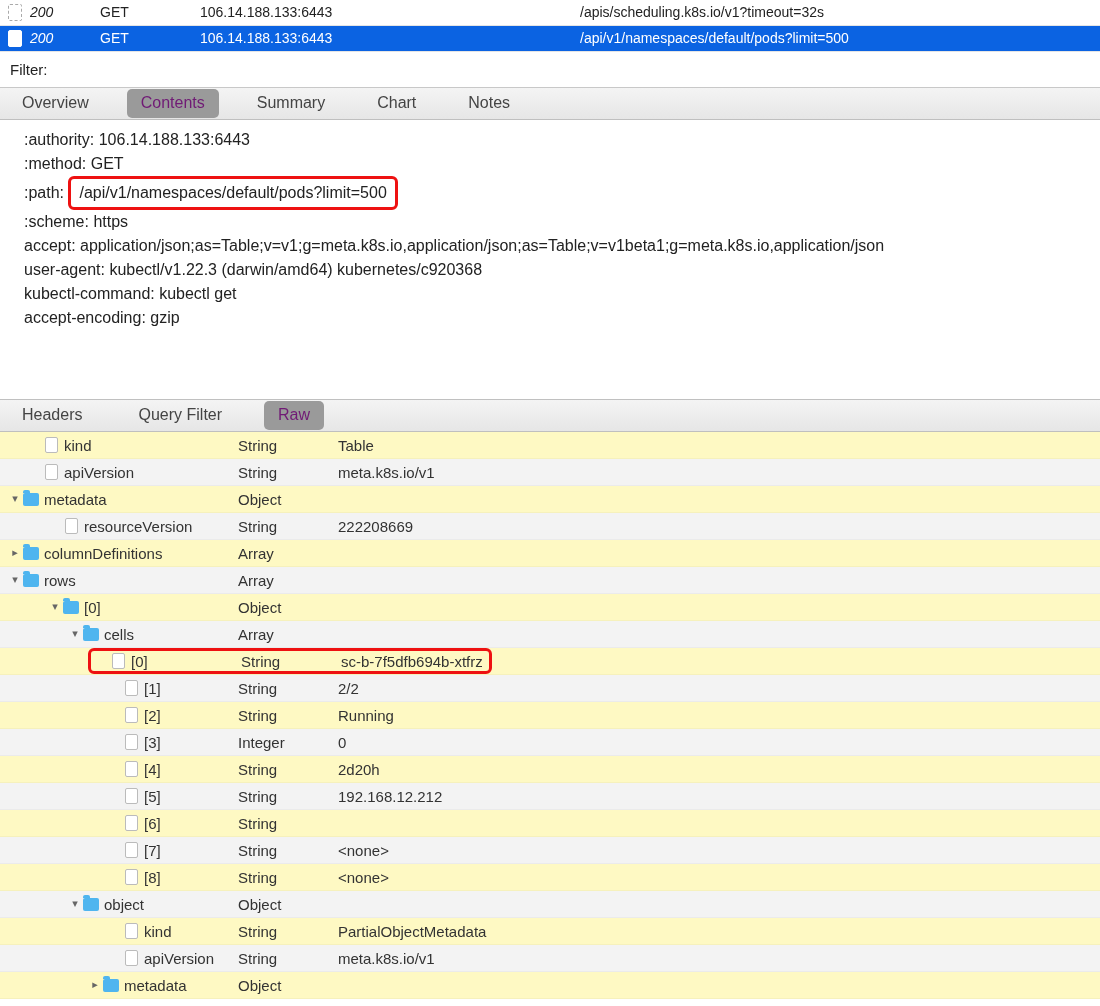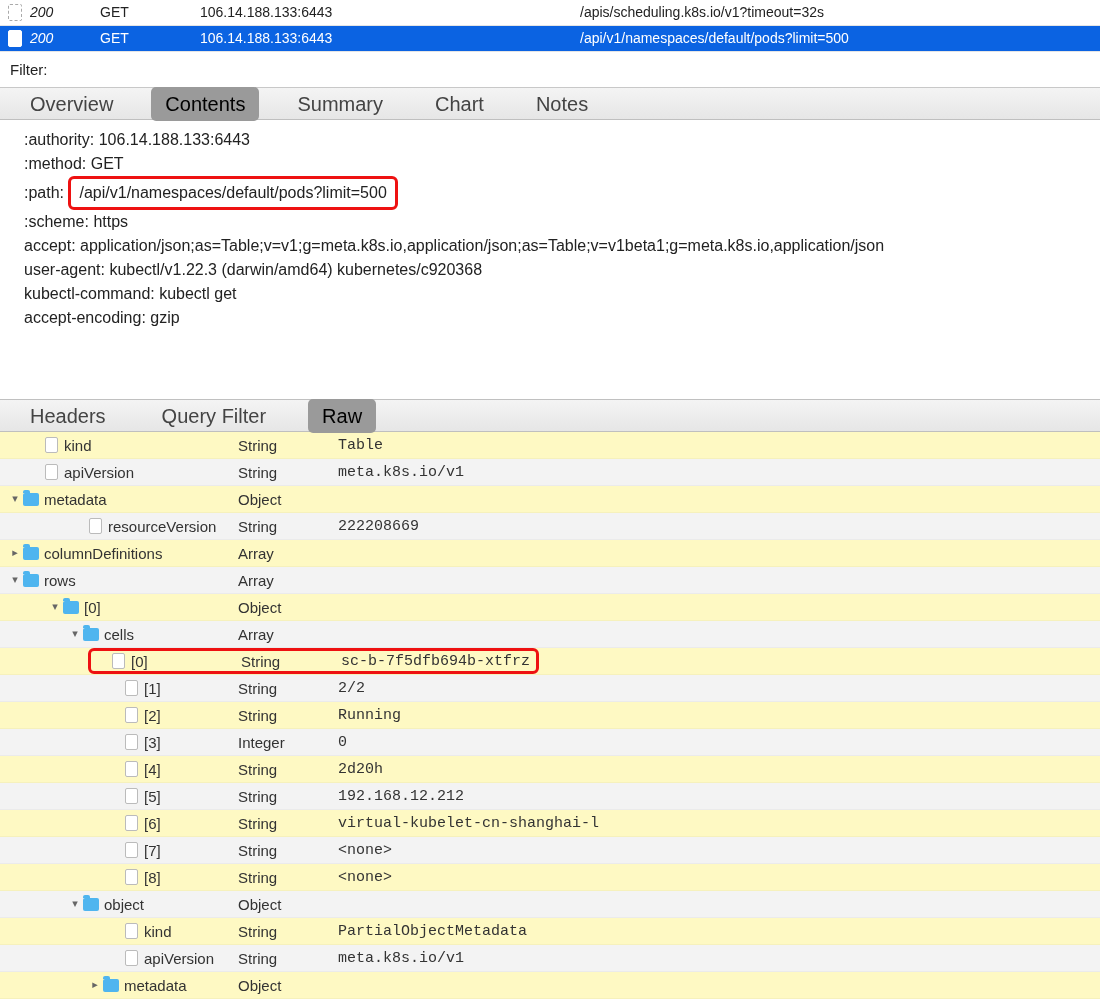--- a/index.html
+++ b/index.html
@@ -44,28 +44,28 @@
     padding: 15px 10px;
   }
   .filter-label { margin-right: 8px; font-size: 15px; }
   .filter-input { flex:1; height: 22px; border: none; outline: none; font-size: 15px; }
 
   
   .tabbar {
     display: flex; align-items: center; height: 32px;
     background: linear-gradient(#f4f4f4, #e6e6e6);
     border-bottom: 1px solid #bfbfbf;
-    padding: 0 16px; gap: 24px;
-    font-size: 20px; color: #444;
+    padding: 0 8px; gap: 24px;
+    font-size: 16px; color: #444;
   }
   .tabbar .tab {
     padding: 3px 14px; border-radius: 5px; cursor: default;
   }
   .tabbar .tab.active {
-    background: #9a9a9a; color: #000000;
+    background: #9a9a9a; color: #701a75;
   }
 
   
   .headers-block {
     padding: 8px 10px 28px 24px;
     font-size: 16px;
     border-bottom: 1px solid #c0c0c0;
     background: #fff;
     min-height: 280px;
   }
@@ -84,21 +84,21 @@
     color: #333;
     background: #fef9c3;
   }
   .tree-row {
     display: flex; align-items: center; height: 27px;
     border-bottom: 1px solid #00000008;
   }
   .tree-row:nth-child(even) { background: #f3f3f3; }
   .name-col  { width: 238px; display:flex; align-items:center; }
   .type-col  { width: 100px; }
-  .value-col { flex: 1; display:flex; align-items:center;font-family:Liberation Mono, monospace; }
+  .value-col { flex: 1; display:flex; align-items:center; }
   .chev {
     width: 14px; display:inline-block; text-align:center; color:#666; font-size:11px;
   }
   .icon {
     width: 18px; height: 18px; margin-right: 4px; display:inline-flex; align-items:center; justify-content:center;
   }
   .icon-folder {
     width: 16px; height: 13px; border-radius: 2px;
     background: #4fb5ef;
     position: relative;
@@ -201,21 +201,21 @@
         <span class="chev">▾</span>
         <span class="icon">
           <span class="icon-folder"></span>
         </span>
         <span>metadata</span>
       </div>
       <div class="type-col">Object</div>
       <div class="value-col"></div>
     </div>
     <div class="tree-row">
-      <div class="name-col" style="padding-left: 72px;">
+      <div class="name-col" style="padding-left: 48px;">
         <span class="chev"></span>
         <span class="icon">
           <span class="icon-file"></span>
         </span>
         <span>resourceVersion</span>
       </div>
       <div class="type-col">String</div>
       <div class="value-col">222208669</div>
     </div>
     <div class="tree-row">
@@ -333,21 +333,20 @@
     </div>
     <div class="tree-row">
       <div class="name-col" style="padding-left: 108px;">
         <span class="chev"></span>
         <span class="icon">
           <span class="icon-file"></span>
         </span>
         <span>[6]</span>
       </div>
       <div class="type-col">String</div>
-      <div class="value-col">virtual-kubelet-cn-shanghai-l</div>
     </div>
     <div class="tree-row">
       <div class="name-col" style="padding-left: 108px;">
         <span class="chev"></span>
         <span class="icon">
           <span class="icon-file"></span>
         </span>
         <span>[7]</span>
       </div>
       <div class="type-col">String</div>

